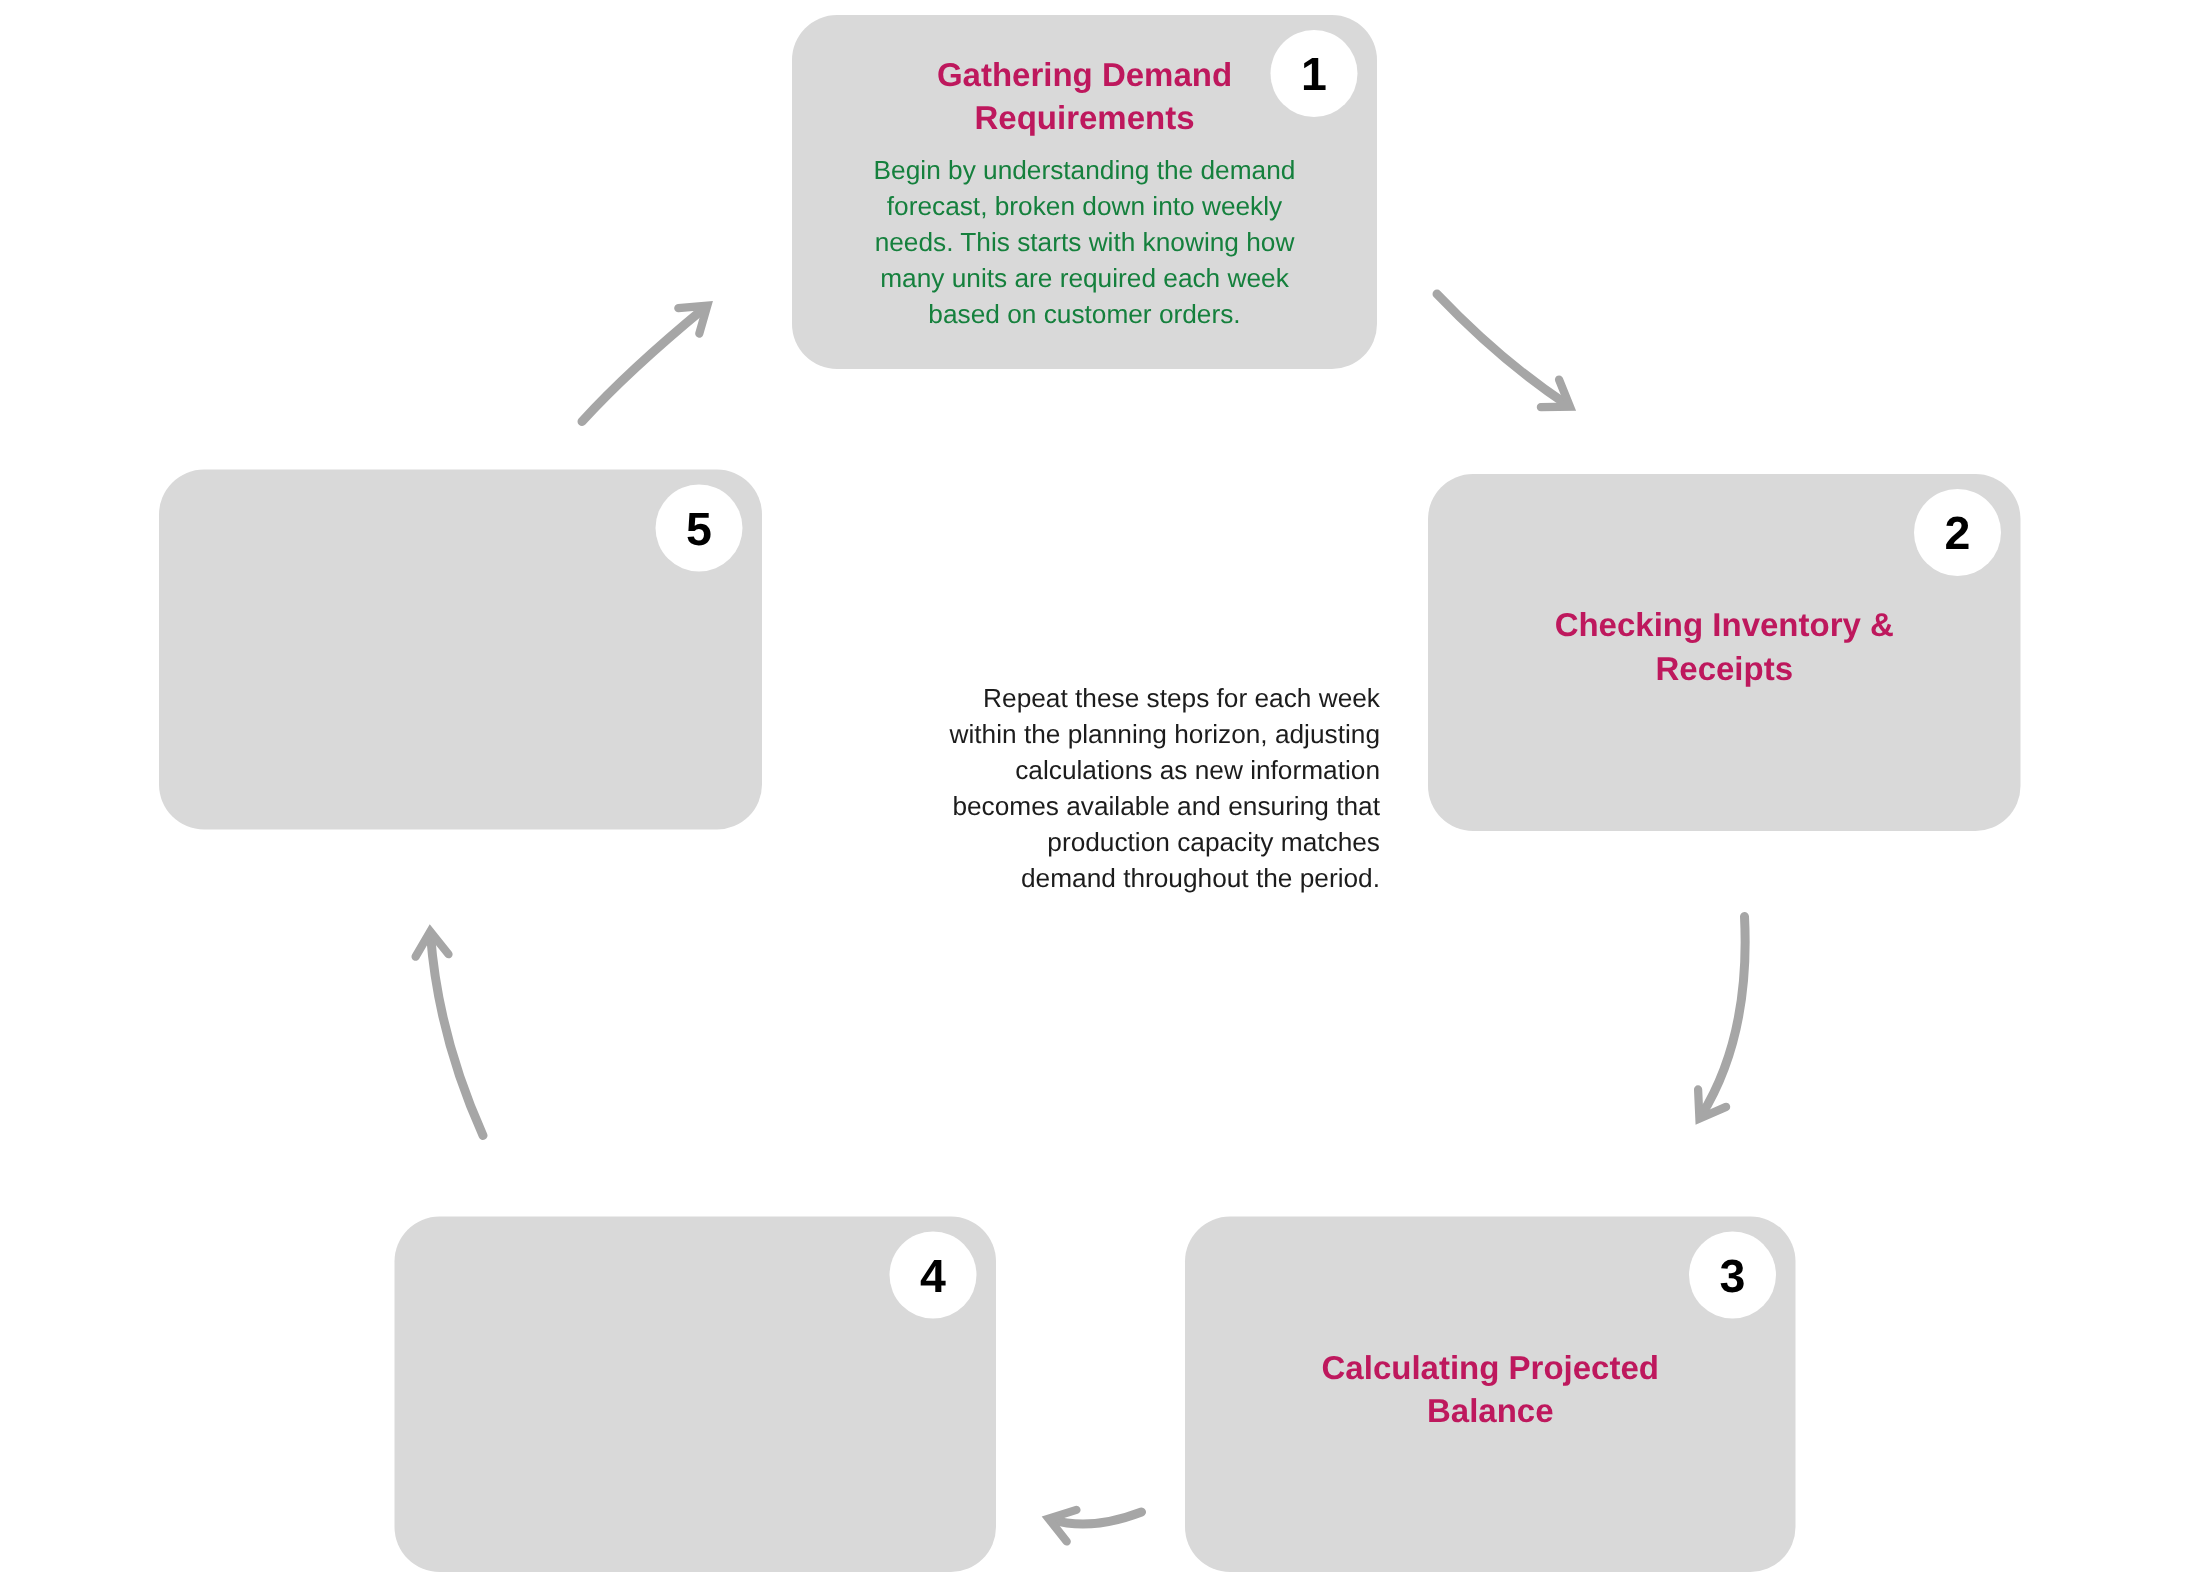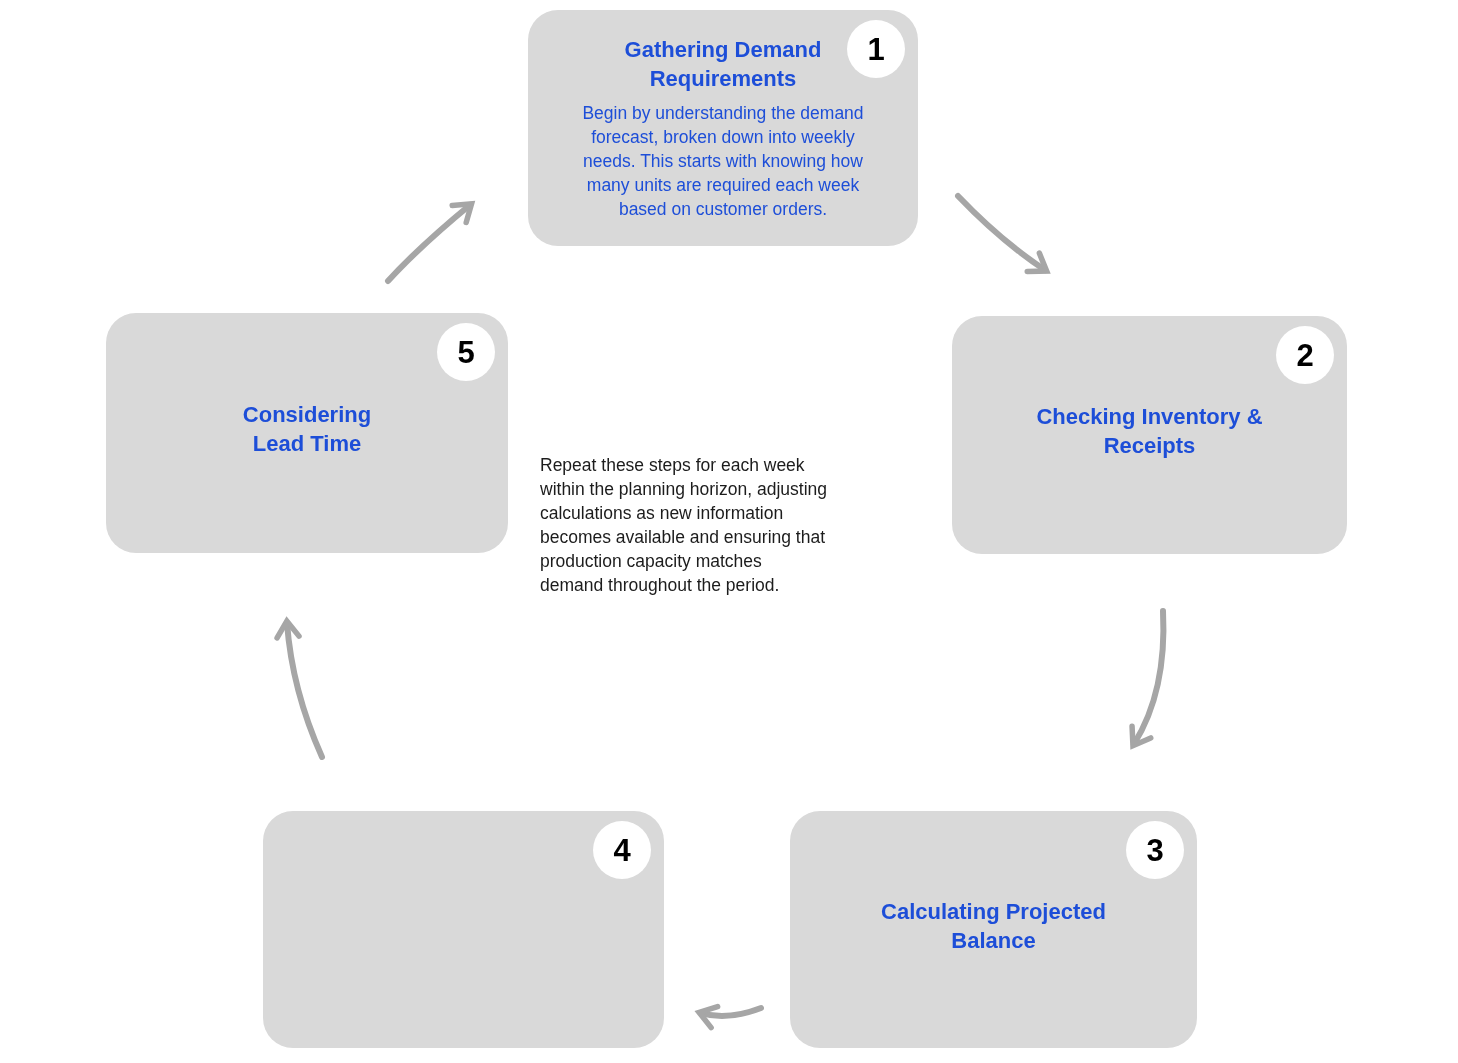--- a/index.html
+++ b/index.html
@@ -39,28 +39,28 @@
     flex-direction: column;
     justify-content: center;
     text-align: center;
     padding: 16px 18px;
   }
   .step-title {
     margin: 0 0 8px 0;
     font-size: 22px;
     font-weight: bold;
     line-height: 29px;
-    color: #1d4ed8;
+    color: #be185d;
     white-space: pre-line;
   }
   .step-desc {
     margin: 0;
     font-size: 17.5px;
     line-height: 24px;
-    color: #1d4ed8;
+    color: #15803d;
     white-space: pre-line;
   }
   .step-badge {
     position: absolute;
     top: 10px;
     right: 13px;
     width: 58px;
     height: 58px;
     border-radius: 50%;
     background: #FFFFFF;
@@ -73,21 +73,21 @@
     font-weight: bold;
     color: #000000;
     line-height: 1;
   }
   .center-note {
     position: absolute;
     left: 540px;
     top: 453px;
     width: 380px;
     margin: 0;
-    text-align: left;
+    text-align: right;
     font-size: 17.5px;
     line-height: 24px;
     color: #1C1C1C;
     white-space: pre-line;
   }
   
   .step-1 { left: 528px; top: 10px;  width: 390px; height: 236px; }
   .step-2 { left: 952px; top: 316px; width: 395px; height: 238px; }
   .step-3 { left: 790px; top: 811px; width: 407px; height: 237px; }
   .step-4 { left: 263px; top: 811px; width: 401px; height: 237px; }
@@ -143,22 +143,20 @@
   <div class="step-box step-4">
     <div class="step-badge">
       <span class="step-badge-number">4</span>
     </div>
   </div>
 
   <div class="step-box step-5">
     <div class="step-badge">
       <span class="step-badge-number">5</span>
     </div>
-    <h3 class="step-title">Considering
-Lead Time</h3>
   </div>
 
   <p class="center-note">Repeat these steps for each week
 within the planning horizon, adjusting
 calculations as new information
 becomes available and ensuring that
 production capacity matches
 demand throughout the period.</p>
 
 </div>

